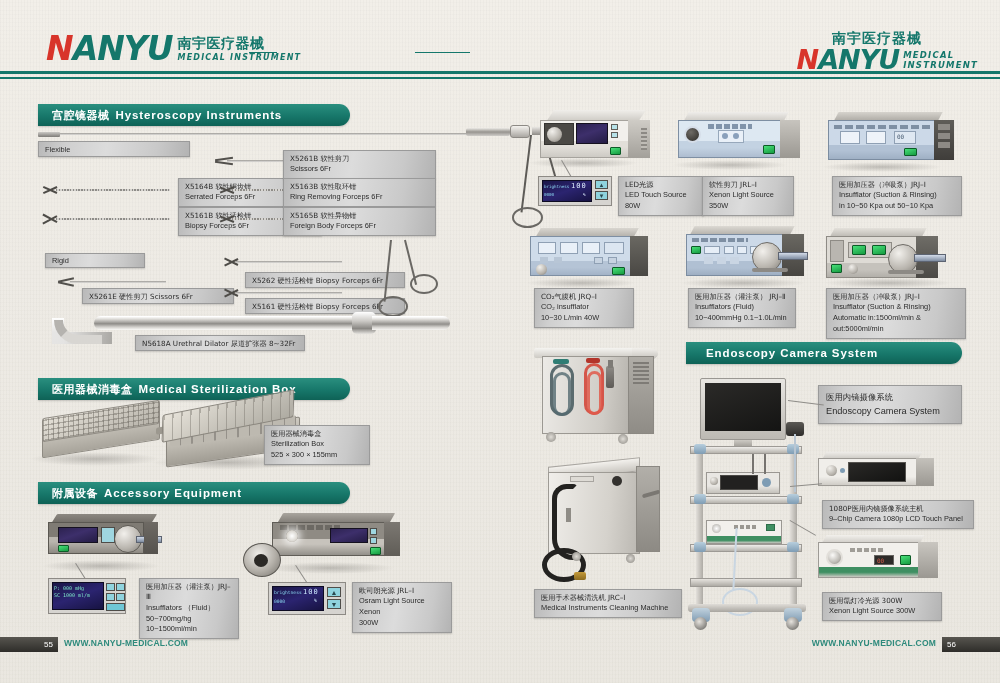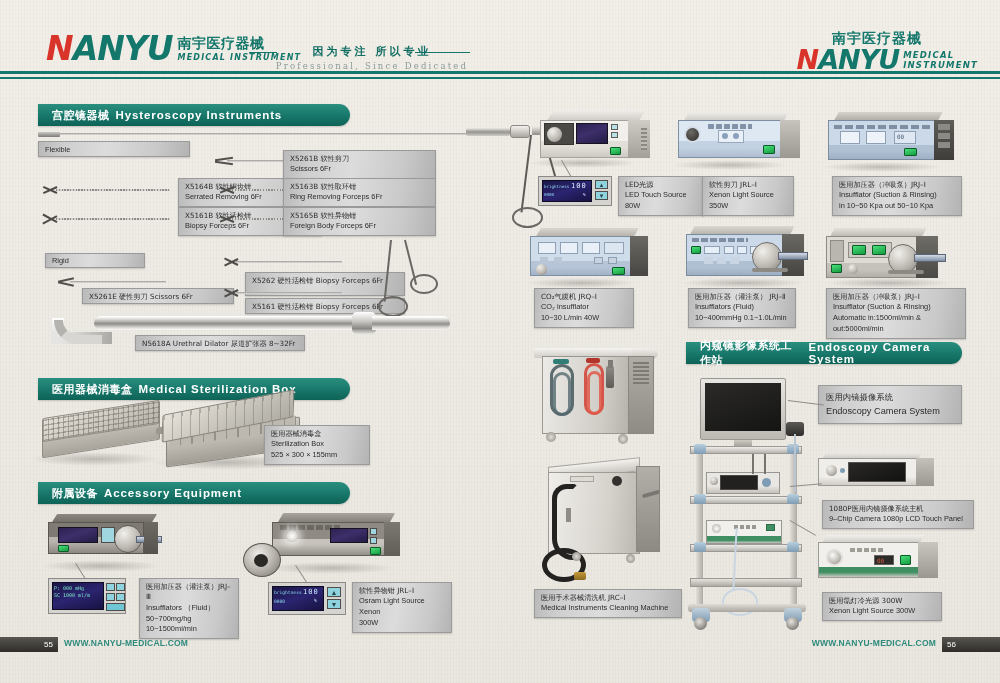--- a/index.html
+++ b/index.html
@@ -114,24 +114,20 @@
       </div>
       <div style="margin-left:5px;margin-bottom:3px;">
         <div class="cn-brand" style="font-size:14px;letter-spacing:.5px;">南宇医疗器械</div>
         <div class="mi-line">MEDICAL INSTRUMENT</div>
       </div>
     </div>
   </div>
 
   <div class="slogan-dash" style="left:249px;width:28px;"></div>
   <div class="slogan-dash" style="left:415px;width:55px;"></div>
-  <div class="slogan">
-    <div class="slogan-cn">因为专注 所以专业</div>
-    <div class="slogan-en">Professional, Since Dedicated</div>
-  </div>
 
   <div class="logo-right">
     <div class="cn-brand" style="font-size:14px;letter-spacing:1px;margin-right:56px;">南宇医疗器械</div>
     <div style="display:flex;align-items:flex-end;justify-content:flex-end;margin-top:-2px;">
       <div class="nanyu-word" style="font-size:27px;">
         <span class="nw-n">N</span><span class="nw-rest">ANYU</span>
       </div>
       <div style="margin-left:4px;margin-bottom:2px;text-align:left;line-height:1.15;">
         <div class="mi-line" style="font-size:8.5px;">MEDICAL</div>
         <div class="mi-line" style="font-size:8.5px;">INSTRUMENT</div>
@@ -165,21 +161,21 @@
 
 <div class="dev" style="left:40px;top:185px;width:130px;height:10px;">
   <div class="shaft braid" style="left:16px;top:4px;width:114px;"></div>
   <div style="position:absolute;left:0;top:0;width:20px;height:10px;">
     <div style="position:absolute;left:2px;top:0.5px;width:15px;height:1.8px;background:#4e4c48;transform:rotate(-24deg);transform-origin:right;"></div>
     <div style="position:absolute;left:2px;top:7px;width:15px;height:1.8px;background:#4e4c48;transform:rotate(24deg);transform-origin:right;"></div>
   </div>
 </div>
 <div class="cap" style="left:178px;top:178px;width:144px;">
   <div class="cn"><span>X5164B</span> <span>软性锯齿钳</span></div>
-  <div>Serrated Removing 6Fr</div>
+  <div>Serrated Forceps 6Fr</div>
 </div>
 
 <div class="dev" style="left:40px;top:214px;width:130px;height:10px;">
   <div class="shaft braid" style="left:16px;top:4px;width:114px;"></div>
   <div style="position:absolute;left:0;top:0;width:20px;height:10px;">
     <div style="position:absolute;left:1px;top:0.5px;width:16px;height:2.2px;background:#4e4c48;transform:rotate(-28deg);transform-origin:right;"></div>
     <div style="position:absolute;left:1px;top:7px;width:16px;height:2.2px;background:#4e4c48;transform:rotate(28deg);transform-origin:right;"></div>
   </div>
 </div>
 <div class="cap" style="left:178px;top:207px;width:144px;">
@@ -238,21 +234,21 @@
   <span class="cn">X5261E 硬性剪刀 Scissors 6Fr</span>
 </div>
 
 <div class="dev" style="left:222px;top:257px;width:120px;height:10px;">
   <div class="shaft thin" style="left:14px;top:4px;width:106px;"></div>
   <div style="position:absolute;left:0;top:0;width:18px;height:10px;">
     <div style="position:absolute;left:1px;top:1px;width:15px;height:1.8px;background:#4e4c48;transform:rotate(-26deg);transform-origin:right;"></div>
     <div style="position:absolute;left:1px;top:7px;width:15px;height:1.8px;background:#4e4c48;transform:rotate(26deg);transform-origin:right;"></div>
   </div>
 </div>
-<div class="cap" style="left:245px;top:272px;width:160px;height:24px;padding-top:3px;">
+<div class="cap" style="left:245px;top:272px;width:160px;height:16px;padding-top:3px;">
   <span class="cn">X5262 硬性活检钳 Biopsy Forceps 6Fr</span>
 </div>
 
 <div class="dev" style="left:222px;top:288px;width:120px;height:10px;">
   <div class="shaft thin" style="left:14px;top:4px;width:106px;"></div>
   <div style="position:absolute;left:0;top:0;width:18px;height:10px;">
     <div style="position:absolute;left:1px;top:1px;width:15px;height:1.8px;background:#4e4c48;transform:rotate(-26deg);transform-origin:right;"></div>
     <div style="position:absolute;left:1px;top:7px;width:15px;height:1.8px;background:#4e4c48;transform:rotate(26deg);transform-origin:right;"></div>
   </div>
 </div>
@@ -378,21 +374,21 @@
 <div class="dev" style="left:268px;top:582px;width:78px;height:33px;border:1px solid #8d8a85;background:#d6d4d0;padding:3px;">
   <div class="lcd-blue" style="left:3px;top:3px;width:52px;height:25px;"></div>
   <div style="position:absolute;left:5px;top:7px;color:#8ad3ef;font-size:4.6px;font-family:'DejaVu Sans Mono',monospace;">brightness</div>
   <div style="position:absolute;left:34px;top:5px;color:#cfe9ff;font-size:7px;font-family:'DejaVu Sans Mono',monospace;letter-spacing:1px;">100</div>
   <div style="position:absolute;left:5px;top:16px;color:#8ad3ef;font-size:4.6px;font-family:'DejaVu Sans Mono',monospace;">0000</div>
   <div style="position:absolute;left:45px;top:15px;color:#cfe9ff;font-size:4.6px;font-family:'DejaVu Sans Mono',monospace;">%</div>
   <div style="position:absolute;left:58px;top:4px;width:14px;height:10px;background:#8fd3de;border:1px solid #4f4d49;color:#2a4a50;font-size:7px;text-align:center;line-height:9px;">▲</div>
   <div style="position:absolute;left:58px;top:16px;width:14px;height:10px;background:#8fd3de;border:1px solid #4f4d49;color:#2a4a50;font-size:7px;text-align:center;line-height:9px;">▼</div>
 </div>
 <div class="cap" style="left:352px;top:582px;width:100px;">
-  <div class="cn">软性异物钳 JRL–Ⅰ</div>
+  <div class="cn">欧司朗光源 JRL–Ⅰ</div>
   <div>Osram Light Source Xenon</div>
   <div>300W</div>
 </div>
 
 <div class="shadow-el" style="left:528px;top:158px;width:110px;height:10px;"></div>
 <div class="dev" style="left:540px;top:110px;width:115px;height:52px;">
   <div style="position:absolute;left:10px;top:0;width:92px;height:12px;transform:skewX(-34deg);
        background:linear-gradient(180deg,#f0eeea,#cbc8c2);border-radius:1px;"></div>
   <div style="position:absolute;left:0;top:10px;width:90px;height:38px;
        background:linear-gradient(180deg,#f2f0ec 0 55%,#e2dfd9 55% 72%,#cdcac4);border:1px solid #a6a39d;"></div>
@@ -575,21 +571,20 @@
   <div style="position:absolute;left:24px;top:100px;width:9px;height:9px;border-radius:50%;background:radial-gradient(circle,#dedbd5,#87847f);"></div>
   <div style="position:absolute;left:78px;top:102px;width:9px;height:9px;border-radius:50%;background:radial-gradient(circle,#dedbd5,#87847f);"></div>
 </div>
 
 <div class="cap" style="left:534px;top:589px;width:148px;">
   <div class="cn">医用手术器械清洗机 JRC–Ⅰ</div>
   <div>Medical Instruments Cleaning Machine</div>
 </div>
 
 <div class="sec-hdr" style="left:686px;top:342px;width:276px;">
-  <span class="cn">内窥镜影像系统工作站</span>
   <span class="en">Endoscopy Camera System</span>
 </div>
 
 <div class="dev" style="left:700px;top:378px;width:96px;height:74px;">
   <div style="position:absolute;left:0;top:0;width:86px;height:62px;
        background:linear-gradient(180deg,#e8e6e2,#bcb9b3);border:1px solid #9a9792;border-radius:2px;"></div>
   <div style="position:absolute;left:5px;top:5px;width:76px;height:48px;background:linear-gradient(160deg,#2b2a28,#141413);"></div>
   <div style="position:absolute;left:34px;top:62px;width:18px;height:8px;background:linear-gradient(180deg,#cdcac4,#9b9892);"></div>
   <div style="position:absolute;left:24px;top:69px;width:40px;height:5px;background:linear-gradient(180deg,#dedbd5,#a8a5a0);border-radius:2px;"></div>
 </div>

